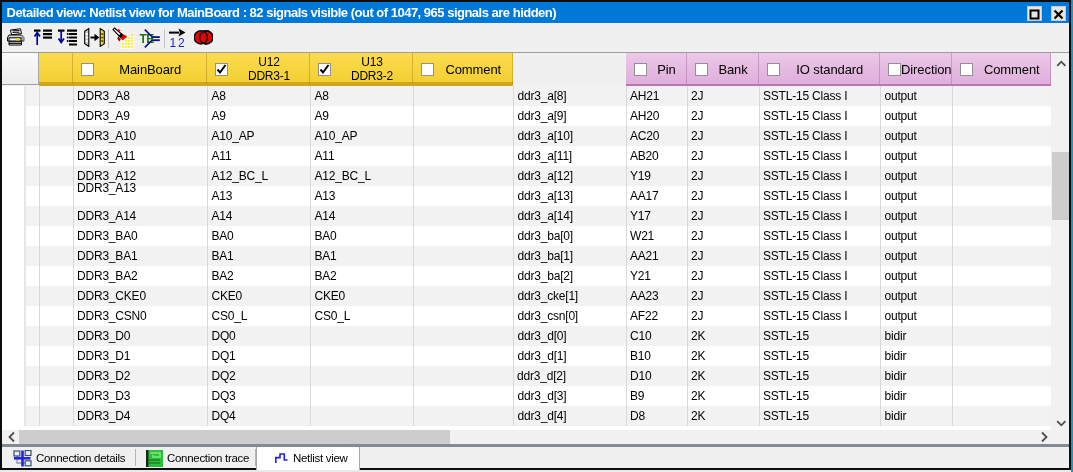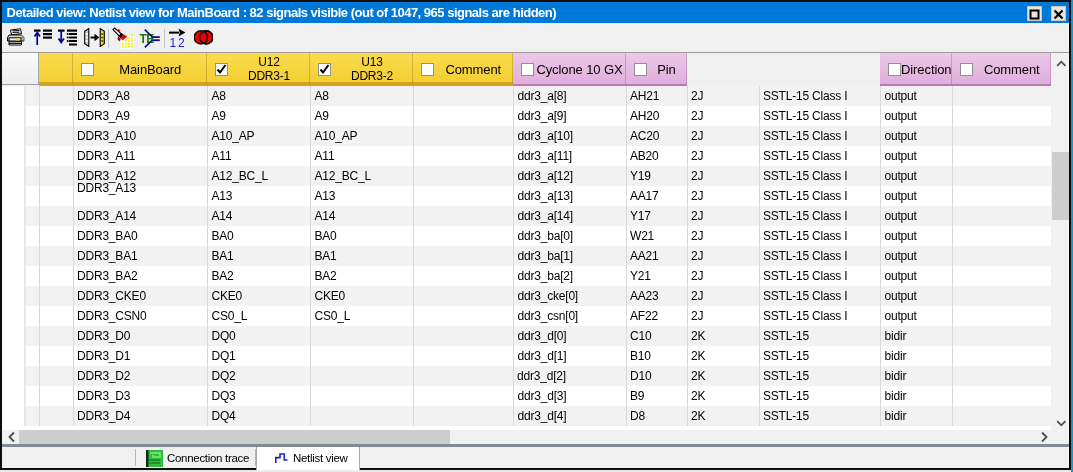--- a/index.html
+++ b/index.html
@@ -174,27 +174,31 @@
         <svg width="11" height="11" viewBox="0 0 11 11">
           <path d="M1.5 5.5 L4 8.5 L9.5 1" stroke="#000" stroke-width="2" fill="none"></path>
         </svg>
       </div>
       <div class="hl2">U13<br>DDR3-2</div>
     </div>
 <div class="hc hy" style="left:413.0px;width:99.5px">
       <div class="cb"></div>
       <div class="hl">Comment</div>
     </div>
-<div class="hc hp" style="left:512.5px;width:113.0px">
-      <div class="cb"></div>
-      <div class="hl">Cyclone 10 GX</div>
-    </div>
 <div class="hc hp" style="left:625.5px;width:61.0px">
       <div class="cb"></div>
       <div class="hl">Pin</div>
+    </div>
+<div class="hc hp" style="left:686.5px;width:72.0px">
+      <div class="cb"></div>
+      <div class="hl">Bank</div>
+    </div>
+<div class="hc hp" style="left:758.5px;width:121.5px">
+      <div class="cb"></div>
+      <div class="hl">IO standard</div>
     </div>
 <div class="hc hp" style="left:880.0px;width:71.5px">
       <div class="cb"></div>
       <div class="hl">Direction</div>
     </div>
 <div class="hc hp" style="left:951.5px;width:99.5px">
       <div class="cb"></div>
       <div class="hl">Comment</div>
     </div>
 <div class="abs" id="corner"></div>
@@ -286,21 +290,21 @@
 <div class="ct" style="left:314.5px;top:266.3px">BA2</div>
 <div class="ct" style="left:517.5px;top:266.3px">ddr3_ba[2]</div>
 <div class="ct" style="left:630.0px;top:266.3px">Y21</div>
 <div class="ct" style="left:691.0px;top:266.3px">2J</div>
 <div class="ct" style="left:763.0px;top:266.3px">SSTL-15 Class I</div>
 <div class="ct" style="left:884.5px;top:266.3px">output</div>
 <div class="rw rowg" style="top:286.3px"></div>
 <div class="ct" style="left:77.0px;top:286.3px">DDR3_CKE0</div>
 <div class="ct" style="left:211.5px;top:286.3px">CKE0</div>
 <div class="ct" style="left:314.5px;top:286.3px">CKE0</div>
-<div class="ct" style="left:517.5px;top:286.3px">ddr3_cke[0]</div>
+<div class="ct" style="left:517.5px;top:286.3px">ddr3_cke[1]</div>
 <div class="ct" style="left:630.0px;top:286.3px">AA23</div>
 <div class="ct" style="left:691.0px;top:286.3px">2J</div>
 <div class="ct" style="left:763.0px;top:286.3px">SSTL-15 Class I</div>
 <div class="ct" style="left:884.5px;top:286.3px">output</div>
 <div class="rw roww" style="top:306.3px"></div>
 <div class="ct" style="left:77.0px;top:306.3px">DDR3_CSN0</div>
 <div class="ct" style="left:211.5px;top:306.3px">CS0_L</div>
 <div class="ct" style="left:314.5px;top:306.3px">CS0_L</div>
 <div class="ct" style="left:517.5px;top:306.3px">ddr3_csn[0]</div>
 <div class="ct" style="left:630.0px;top:306.3px">AF22</div>
@@ -374,20 +378,33 @@
 <div class="abs" id="hthumb"></div>
 <svg class="chev" style="left:6px;top:431px" width="12" height="12" viewBox="0 0 12 12">
       <path d="M8 1.5 L3.5 6 L8 10.5" stroke="#4e4e4e" stroke-width="1.8" fill="none"></path>
     </svg>
 <svg class="chev" style="left:1038px;top:431px" width="12" height="12" viewBox="0 0 12 12">
       <path d="M4 1.5 L8.5 6 L4 10.5" stroke="#4e4e4e" stroke-width="1.8" fill="none"></path>
     </svg>
 
 <div class="abs" id="sep"></div>
 <div class="abs" id="tabbar"></div>
+<div class="tab" style="left:2px;width:132px">
+ <svg style="margin-left:11px" width="19" height="17" viewBox="0 0 19 17">
+  <path d="M4 5 L4 13 L12 13" stroke="#8a96a2" stroke-width="1.3" fill="none"></path>
+  <rect x="8.2" y="0.5" width="2.6" height="16" fill="#2424ec"></rect>
+  <rect x="1" y="7" width="16.5" height="2.6" fill="#2424ec"></rect>
+  <g stroke="#39506b" stroke-width="1.2">
+   <rect x="1" y="1" width="5.8" height="5" fill="#e8eef5"></rect>
+   <rect x="12.2" y="0.5" width="5.8" height="5" fill="#e8eef5"></rect>
+   <rect x="12.2" y="10.8" width="5.8" height="5" fill="#e8eef5"></rect>
+  </g>
+ </svg>
+ <span style="margin-left:4px">Connection details</span>
+</div>
 <div class="tabsep" style="left:135px"></div>
 <div class="tab" style="left:137px;width:132px">
  <svg style="margin-left:9px" width="17" height="17" viewBox="0 0 17 17">
   <rect x="0" y="0" width="17" height="17" fill="#2fbe3b"></rect>
   <rect x="0" y="0" width="2.5" height="17" fill="#0c2d10"></rect>
   <path d="M4 3 H14 V7 H7 V5" stroke="#7dea7d" stroke-width="1.6" fill="none"></path>
   <path d="M3 10 H14 M3 13 H14" stroke="#18861f" stroke-width="1.4" fill="none"></path>
  </svg>
  <span style="margin-left:4px">Connection trace</span>
 </div>

